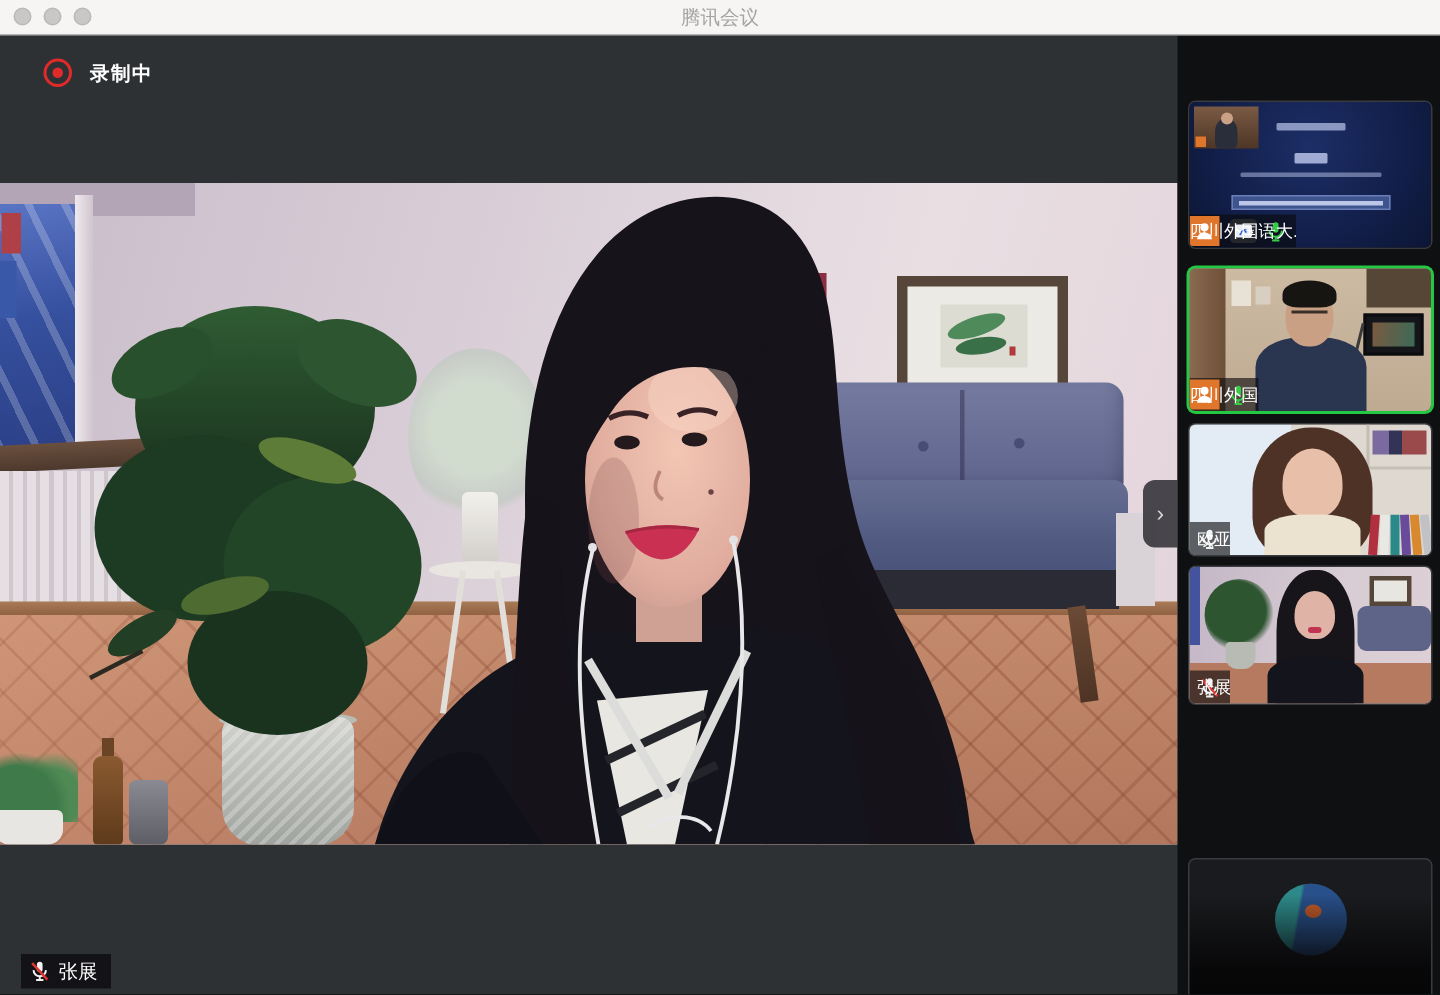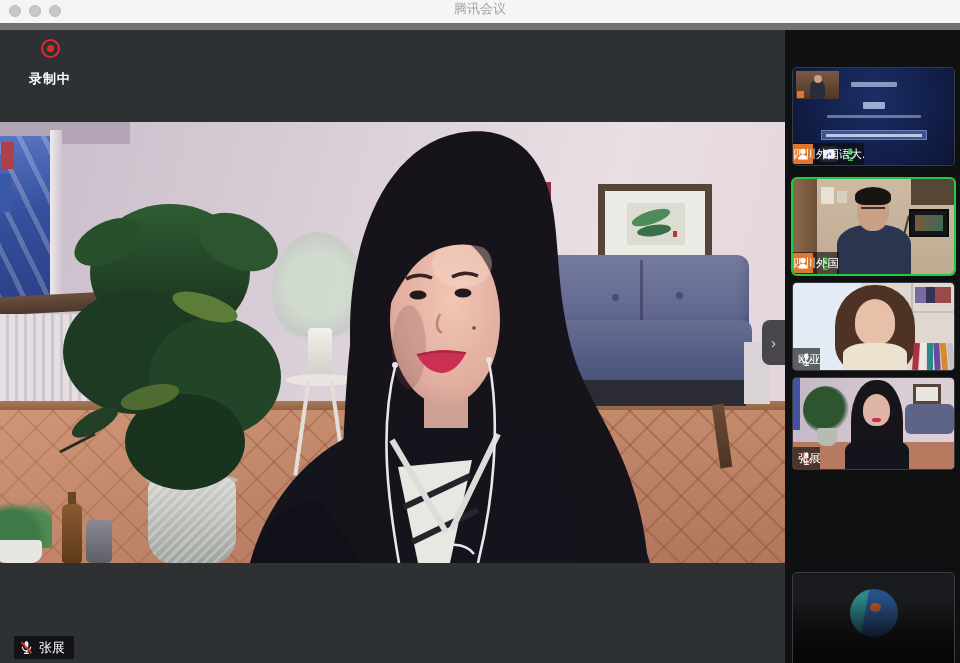--- a/index.html
+++ b/index.html
@@ -1,26 +1,26 @@
 <!DOCTYPE html>
 <html><head>
 <meta charset="utf-8">
 <style>
   html,body{margin:0;padding:0;background:#000;}
   .window{position:relative;width:960px;height:663px;overflow:hidden;background:#2e3134;
           font-family:"Liberation Sans",sans-serif;-webkit-font-smoothing:antialiased;}
   
   .titlebar{position:absolute;left:0;top:0;width:960px;height:23px;background:#f6f5f3;
-            border-bottom:7px solid #737373;display:flex;align-items:flex-start;justify-content:center;z-index:50;}
+            border-bottom:1px solid #737373;display:flex;align-items:center;justify-content:center;z-index:50;}
   .traffic{position:absolute;left:9px;top:5px;display:flex;gap:8px;}
   .tdot{width:12px;height:12px;border-radius:50%;background:#c9c8c6;border:1px solid #bab9b7;box-sizing:border-box;}
   .wtitle{font-size:13px;color:#a5a3a1;}
   
   .main{position:absolute;left:0;top:23px;width:785px;height:640px;background:#2e3134;}
-  .rec{position:absolute;left:29px;top:16px;display:flex;align-items:center;gap:12px;z-index:5;flex-direction:column;}
+  .rec{position:absolute;left:29px;top:16px;display:flex;align-items:center;gap:12px;z-index:5;}
   .rec-ring{width:15px;height:15px;border-radius:50%;border:2px solid #e12a2a;display:flex;align-items:center;justify-content:center;}
   .rec-core{width:7px;height:7px;border-radius:50%;background:#e12a2a;}
   .rec-label{color:#fff;font-size:13px;font-weight:bold;letter-spacing:1px;}
   
   .stage{position:absolute;left:0;top:99px;width:785px;height:441px;overflow:hidden;
          background:linear-gradient(105deg,#c9bcca 0%,#d8cdd6 35%,#e9dfe3 70%,#e3d3da 100%);}
   .stage *{position:absolute;}
   .wall-top-left{left:0;top:0;width:130px;height:22px;background:#b3a4b6;}
   .win-glass{left:0;top:14px;width:52px;height:168px;
       background:repeating-linear-gradient(64deg,rgba(255,255,255,.22) 0 5px,rgba(255,255,255,0) 5px 22px),

